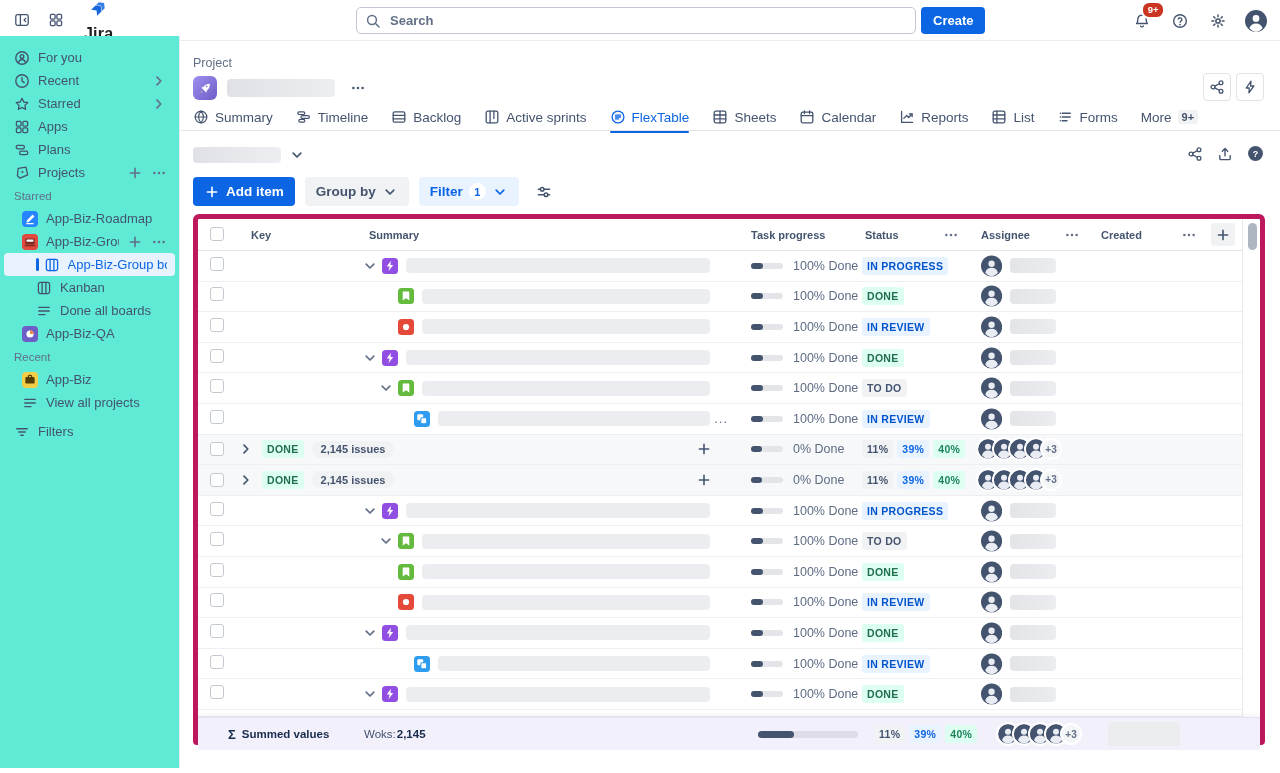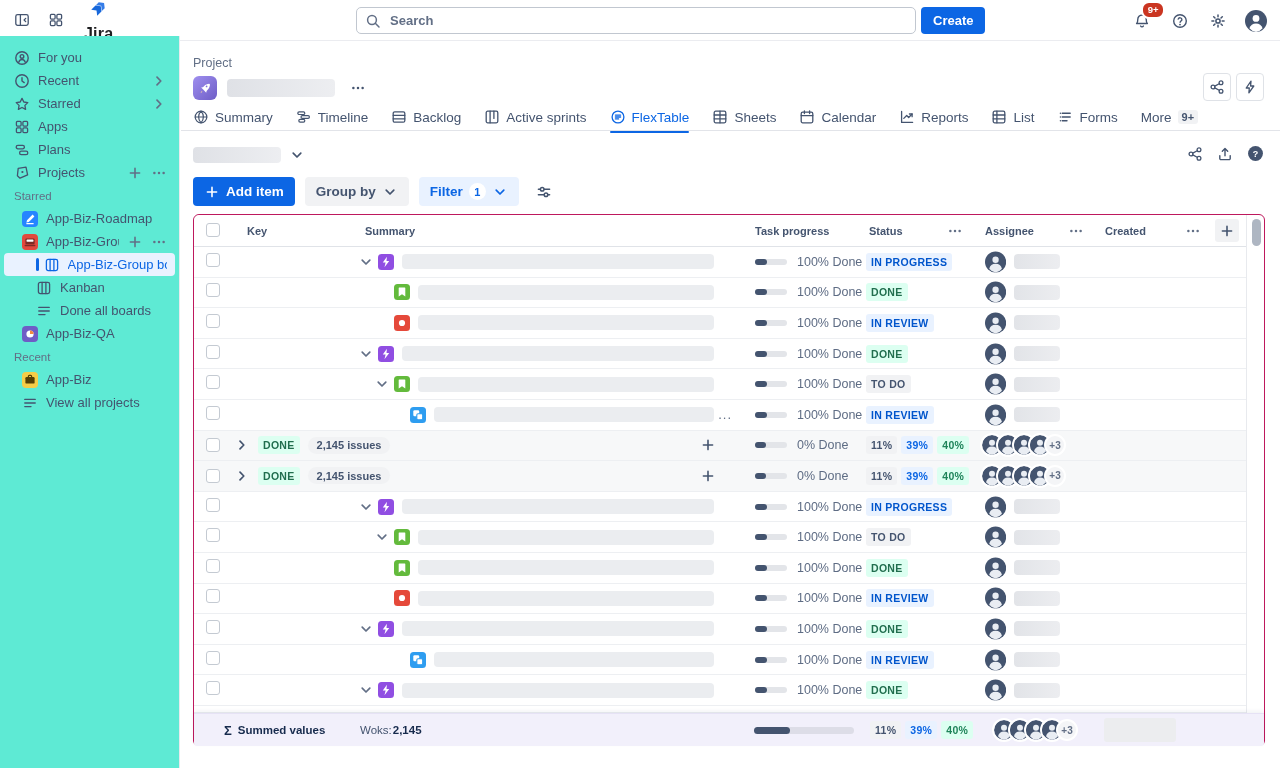--- a/index.html
+++ b/index.html
@@ -79,21 +79,21 @@
   .sliders-btn{width:30px;height:29px;display:flex;align-items:center;justify-content:center;color:#44546F;
     cursor:pointer;border-radius:4px;}
   .toolbar-right{position:absolute;right:16px;top:136px;display:flex;align-items:center;gap:9px;}
   .kw-search{width:216px;height:30px;border:1px solid #C1C7D0;border-radius:3px;display:flex;align-items:center;
     gap:7px;padding:0 8px;color:#626F86;background:#fff;}
   .kw-search input{border:none;outline:none;flex:1;font-size:13px;font-family:inherit;color:#172B4D;background:transparent;}
   .kw-search input::placeholder{color:#7A869A;}
   .tool-ic{width:26px;height:26px;display:flex;align-items:center;justify-content:center;color:#44546F;cursor:pointer;}
 
   
-  .table{position:absolute;left:12px;top:173px;width:1072px;height:531px;border:1px solid #be185d;
+  .table{position:absolute;left:12px;top:173px;width:1072px;height:531px;border:5px solid #be185d;
     border-radius:6px 6px 4px 4px;background:#fff;}
   .tbody-wrap{margin-right:17px;border-right:1px solid #E8EAEE;}
   .tg{display:grid;grid-template-columns:40px 118px minmax(0,1fr) 114px 82px 34px 88px 32px 86px 30px 38px;
     align-items:center;}
   .thead{height:32px;border-bottom:1px solid #E0E3E8;font-size:11px;font-weight:700;color:#44546F;
     border-radius:6px 0 0 0;background:#fff;}
   .th{padding-left:13px;white-space:nowrap;}
   .th-dots{display:flex;justify-content:center;color:#626F86;cursor:pointer;}
   .th-plus{display:flex;justify-content:center;}
   .th-plus span{width:24px;height:23px;background:#F1F2F4;border-radius:3px;display:flex;align-items:center;
@@ -393,20 +393,30 @@
       </div>
       <div class="sb-item" style="padding-left: 18px;">
         <span class="sb-ic">
           <svg viewBox="0 0 16 16" width="16" height="16" fill="none" stroke="currentColor" stroke-width="1.4" stroke-linecap="round" stroke-linejoin="round">
             <path d="M2.8 4.4h10.4M2.8 8h10.4M2.8 11.6h6.2"></path>
           </svg>
         </span>
         <span class="sb-label">View all projects</span>
       </div>
     </div>
+  <div id="sb-bottom" class="sb-filters">
+      <div class="sb-item" style="padding-left: 10px;">
+        <span class="sb-ic">
+          <svg viewBox="0 0 16 16" width="16" height="16" fill="none" stroke="currentColor" stroke-width="1.5" stroke-linecap="round" stroke-linejoin="round">
+            <path d="M2.8 4.7h10.4M4.8 8h6.4M6.8 11.3h2.4"></path>
+          </svg>
+        </span>
+        <span class="sb-label">Filters</span>
+      </div>
+    </div>
 </nav>
 
 <div class="main">
   <div class="eyebrow">Project</div>
   <div class="proj-title">
     <span class="proj-avatar" id="ic-rocket">
         <svg viewBox="0 0 16 16" width="14" height="14">
           <path fill="#fff" d="M12.8 3.2c-2.4.2-4.3 1-5.7 2.4L5.6 7.1l-2 .4 2.9 2.9 2.9 2.9.4-2 1.5-1.5c1.4-1.4 2.2-3.3 2.4-5.7z"></path>
           <circle cx="9.8" cy="6.2" r="1" fill="#8270DB"></circle>
           <path fill="#FFD89E" d="m4.2 11.8-1.4 1.4 1.4-.2.8-.8z"></path>

